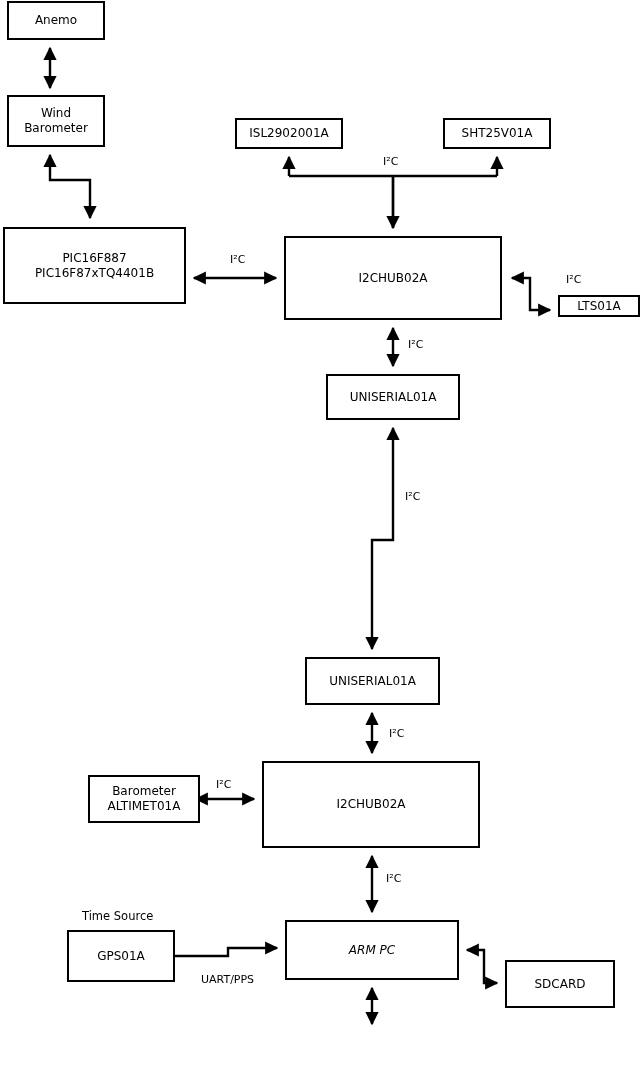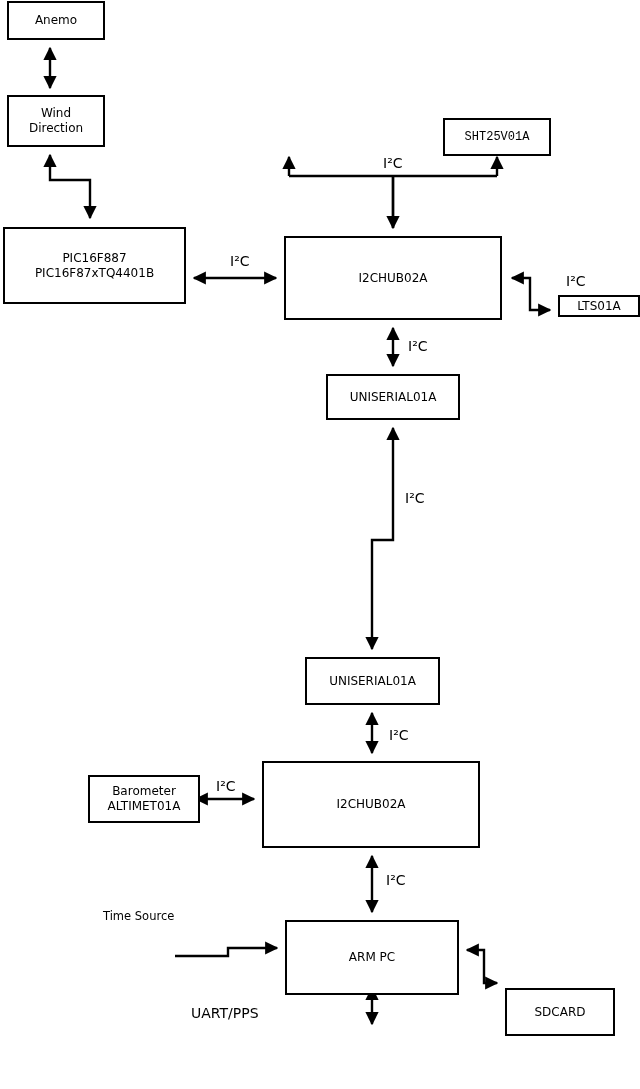--- a/index.html
+++ b/index.html
@@ -38,33 +38,32 @@
     z-index: 2;
   }
   .node .node-label {
     display: block;
     white-space: pre-line;
     padding: 0 4px;
   }
   .edge-label {
     position: absolute;
     color: #000000;
-    font-size: 14px;
+    font-size: 11px;
     line-height: 1;
     white-space: nowrap;
     z-index: 3;
   }
   .free-label {
     position: absolute;
     color: #000000;
     font-size: 11.5px;
     line-height: 1;
     white-space: nowrap;
     z-index: 3;
-    margin-left: 21px;
   }
 </style>
 </head>
 <body>
 
 <div id="diagram-root">
 
   <svg id="wires" viewBox="0 0 640 1089" width="640" height="1089" xmlns="http://www.w3.org/2000/svg">
     <defs>
       <marker id="arrow" viewBox="0 0 10 10" refX="9" refY="5" markerWidth="5.5" markerHeight="5.5" orient="auto-start-reverse">
@@ -103,30 +102,33 @@
       <line x1="372" y1="988" x2="372" y2="1024" marker-start="url(#arrow)" marker-end="url(#arrow)"></line>
     </g>
   </svg>
 
   <div class="node" style="left:7px;top:1px;width:98px;height:39px;">
     <span class="node-label">Anemo</span>
   </div>
 
   <div class="node" style="left:7px;top:95px;width:98px;height:52px;">
     <span class="node-label">Wind
-Direction</span>
+Barometer</span>
   </div>
 
   <div class="node" style="left:3px;top:227px;width:183px;height:77px;">
     <span class="node-label">PIC16F887
 PIC16F87xTQ4401B</span>
   </div>
 
+  <div class="node" style="left:235px;top:118px;width:108px;height:31px;">
+    <span class="node-label">ISL2902001A</span>
+  </div>
 
-  <div class="node" style="left:443px;top:118px;width:108px;height:38px;font-family:Liberation Mono, monospace;">
+  <div class="node" style="left:443px;top:118px;width:108px;height:31px;">
     <span class="node-label">SHT25V01A</span>
   </div>
 
   <div class="node" style="left:284px;top:236px;width:218px;height:84px;">
     <span class="node-label">I2CHUB02A</span>
   </div>
 
   <div class="node" style="left:558px;top:295px;width:82px;height:22px;">
     <span class="node-label">LTS01A</span>
   </div>
@@ -141,35 +143,38 @@
 
   <div class="node" style="left:262px;top:761px;width:218px;height:87px;">
     <span class="node-label">I2CHUB02A</span>
   </div>
 
   <div class="node" style="left:88px;top:775px;width:112px;height:48px;">
     <span class="node-label">Barometer
 ALTIMET01A</span>
   </div>
 
+  <div class="node" style="left:67px;top:930px;width:108px;height:52px;">
+    <span class="node-label">GPS01A</span>
+  </div>
 
-  <div class="node" style="left:285px;top:920px;width:174px;height:75px;">
+  <div class="node" style="left:285px;top:920px;width:174px;height:60px;font-style:italic;">
     <span class="node-label">ARM PC</span>
   </div>
 
-  <div class="node" style="left:505px;top:960px;width:110px;height:48px;margin-top:28px;">
+  <div class="node" style="left:505px;top:960px;width:110px;height:48px;">
     <span class="node-label">SDCARD</span>
   </div>
 
 
   <span class="edge-label" style="left:383px;top:156px;">I²C</span>
   <span class="edge-label" style="left:230px;top:254px;">I²C</span>
   <span class="edge-label" style="left:566px;top:274px;">I²C</span>
   <span class="edge-label" style="left:408px;top:339px;">I²C</span>
   <span class="edge-label" style="left:405px;top:491px;">I²C</span>
   <span class="edge-label" style="left:389px;top:728px;">I²C</span>
   <span class="edge-label" style="left:216px;top:779px;">I²C</span>
   <span class="edge-label" style="left:386px;top:873px;">I²C</span>
-  <span class="edge-label" style="left:191px;top:974px;margin-top:32px;">UART/PPS</span>
+  <span class="edge-label" style="left:201px;top:974px;">UART/PPS</span>
 
   <span class="free-label" style="left:82px;top:911px;">Time Source</span>
 
 </div>
 
 </body></html>

